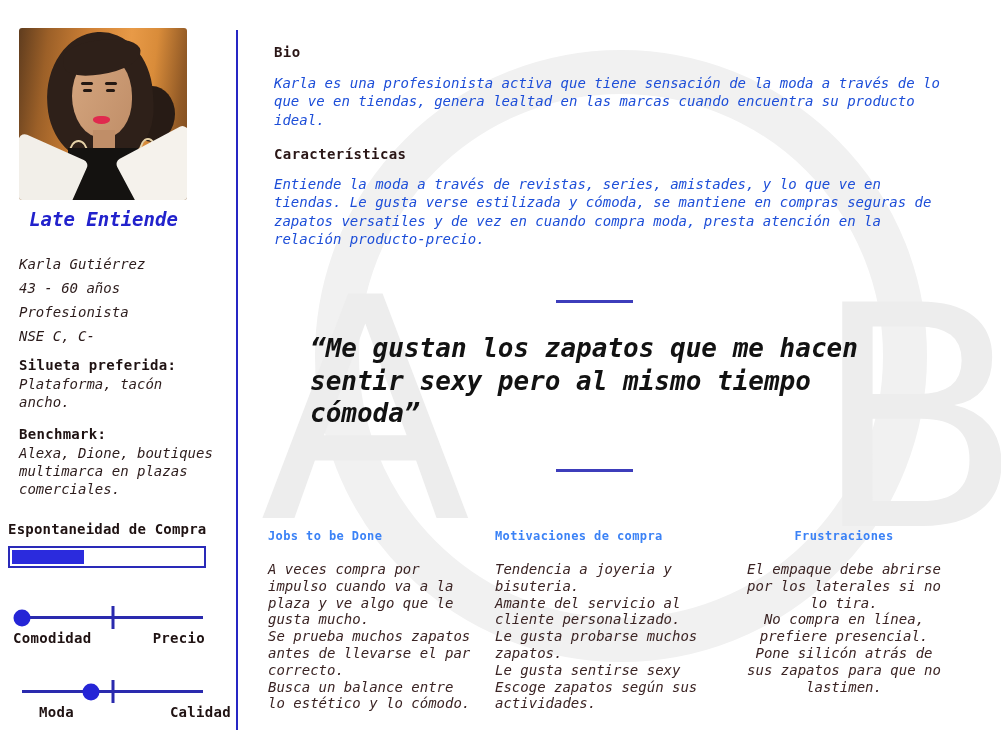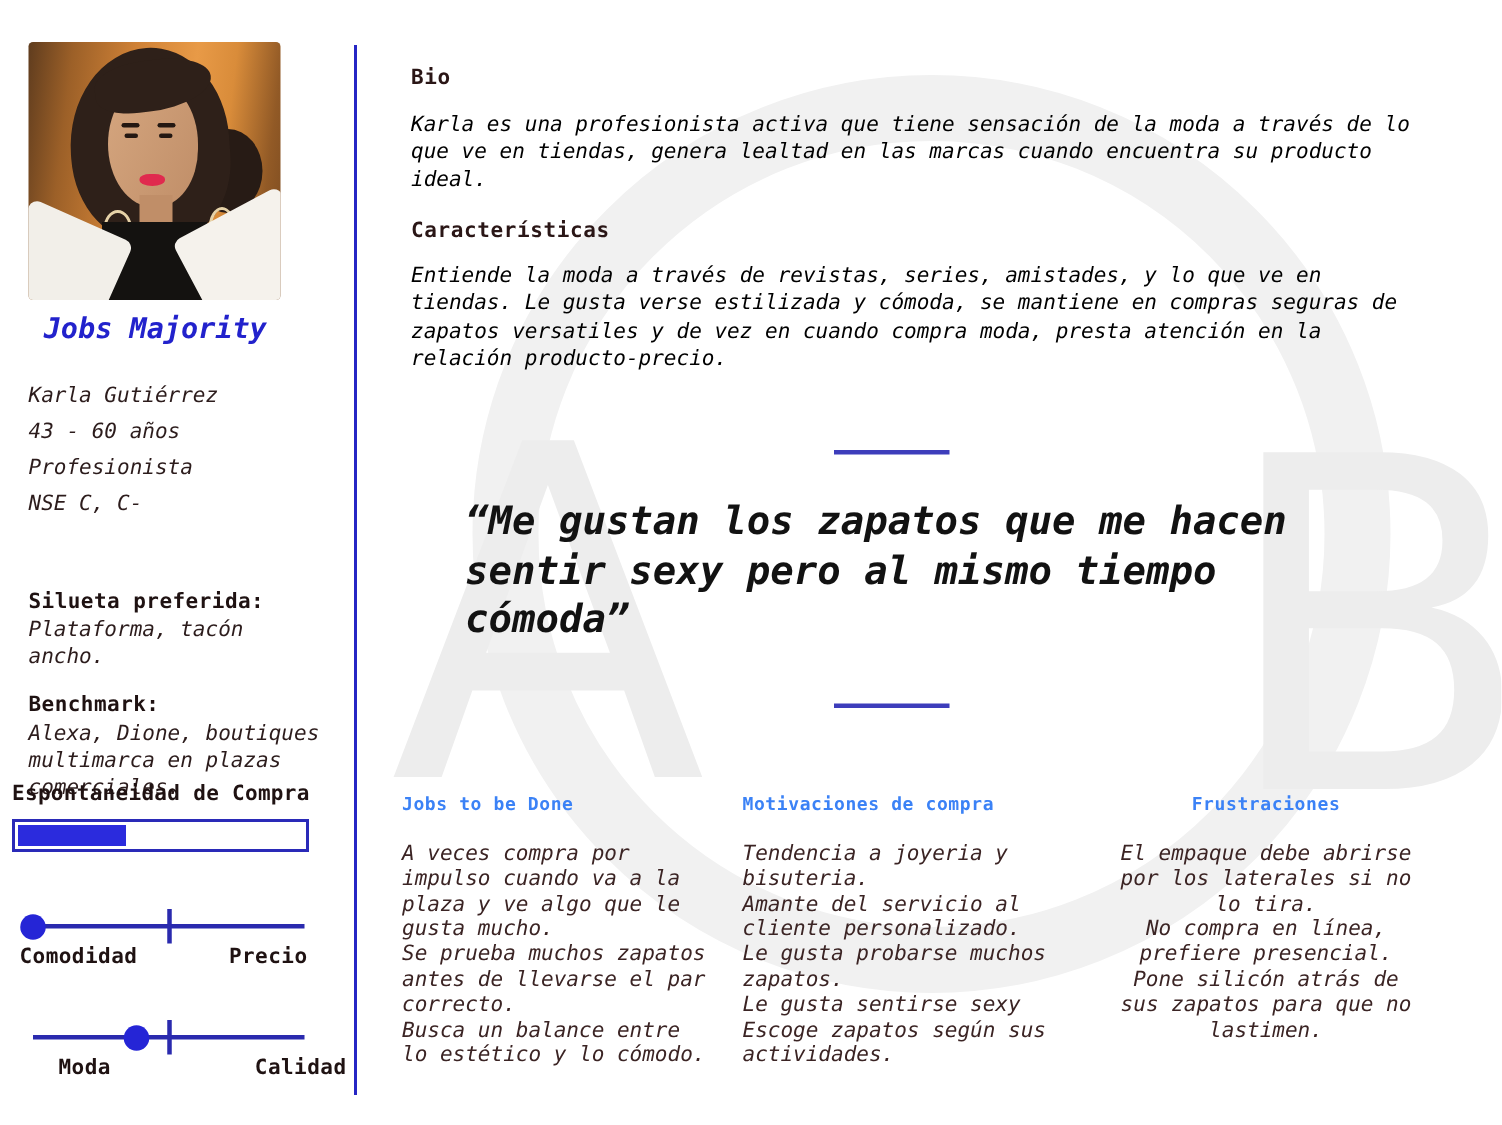--- a/index.html
+++ b/index.html
@@ -38,21 +38,21 @@
   .ph-hoop  { border:2px solid #e6d2a8; border-radius:50%; }
   .ph-top   { left:49px; top:120px; width:70px; height:52px; background:#141210; }
   .ph-coat-l{ left:-16px; top:116px; width:74px; height:76px; background:#f2efe9; transform:rotate(24deg); border-radius:6px; }
   .ph-coat-r{ left:110px; top:110px; width:80px; height:82px; background:#f5f2ec; transform:rotate(-28deg); border-radius:6px; }
   .segment-title {
     position:absolute; left:0; top:208px; width:207px; text-align:center;
     font-size:19px; font-weight:bold; font-style:italic; color:#2222cc;
   }
   .details { position:absolute; left:19px; top:252px; width:205px; }
   .detail  { line-height:24px; font-size:14px; font-style:italic; color:#2c1c1c; }
-  .info-block { position:absolute; left:19px; width:198px;margin-top:36px; }
+  .info-block { position:absolute; left:19px; width:198px; }
   .ib-silueta { top:355px; }
   .ib-benchmark { top:424px; }
   .info-label { font-size:14px; font-weight:bold; color:#1f1212; line-height:20px; letter-spacing:0.3px; }
   .info-value { font-size:14px; font-style:italic; color:#2c1c1c; line-height:18px; }
   
   .gauge-label { position:absolute; left:8px; top:520px; font-size:14px; font-weight:bold; color:#1f1212; line-height:18px; letter-spacing:0.2px; }
   .pbar {
     position:absolute; left:8px; top:546px; width:198px; height:22px;
     border:2px solid #2a2ab8; box-sizing:border-box; background:#ffffff; padding:2px;
   }
@@ -68,21 +68,21 @@
   .slider-labels {
     position:absolute; left:13px; width:192px; display:flex; justify-content:space-between;
     font-size:14px; font-weight:bold; color:#1f1212; line-height:18px; letter-spacing:0.3px;gap:36px;
   }
   .sl-1 { top:629px; }
   .sl-2 { top:703px;margin-left:26px; }
   
   .sec-title { position:absolute; left:274px; font-size:14px; font-weight:bold; color:#2a1616; line-height:18px; letter-spacing:0.4px; }
   .t-bio { top:31px; }
   .t-car { top:133px;text-align:center; }
-  .para { position:absolute; left:274px; width:678px; font-size:14px; font-style:italic; color:#000000; line-height:18.4px; }
+  .para { position:absolute; left:274px; width:678px; font-size:14px; font-style:italic; color:#1d4ed8; line-height:18.4px; }
   .p-bio { top:60px; }
   .p-car { top:161px; }
   .qrule { position:absolute; left:556px; width:77px; height:3px; background:#3d3dbb; }
   .qr-top { top:300px; }
   .qr-bot { top:469px; }
   .quote {
     position:absolute; left:310px; top:332px; width:570px; text-align:left;
     font-size:26px; font-weight:bold; font-style:italic; color:#121212; line-height:32.5px;
   }
   .cols { position:absolute; left:268px; top:528px; display:flex; }
@@ -115,21 +115,21 @@
       <div class="ph-eye" style="left:87px; top:61px;"></div>
       <div class="ph-lips"></div>
       <div class="ph-neck"></div>
       <div class="ph-hoop" style="left:50px; top:112px; width:15px; height:21px;"></div>
       <div class="ph-hoop" style="left:120px; top:110px; width:14px; height:25px;"></div>
       <div class="ph-top"></div>
       <div class="ph-coat-l"></div>
       <div class="ph-coat-r"></div>
     </div>
 
-    <div class="segment-title">Jobs Majority</div>
+    <div class="segment-title">Late Entiende</div>
 
     <div class="details">
       <div class="detail">Karla Gutiérrez</div>
       <div class="detail">43 - 60 años</div>
       <div class="detail">Profesionista</div>
       <div class="detail">NSE C, C-</div>
     </div>
 
     <div class="info-block ib-silueta">
       <div class="info-label">Silueta preferida:</div>

